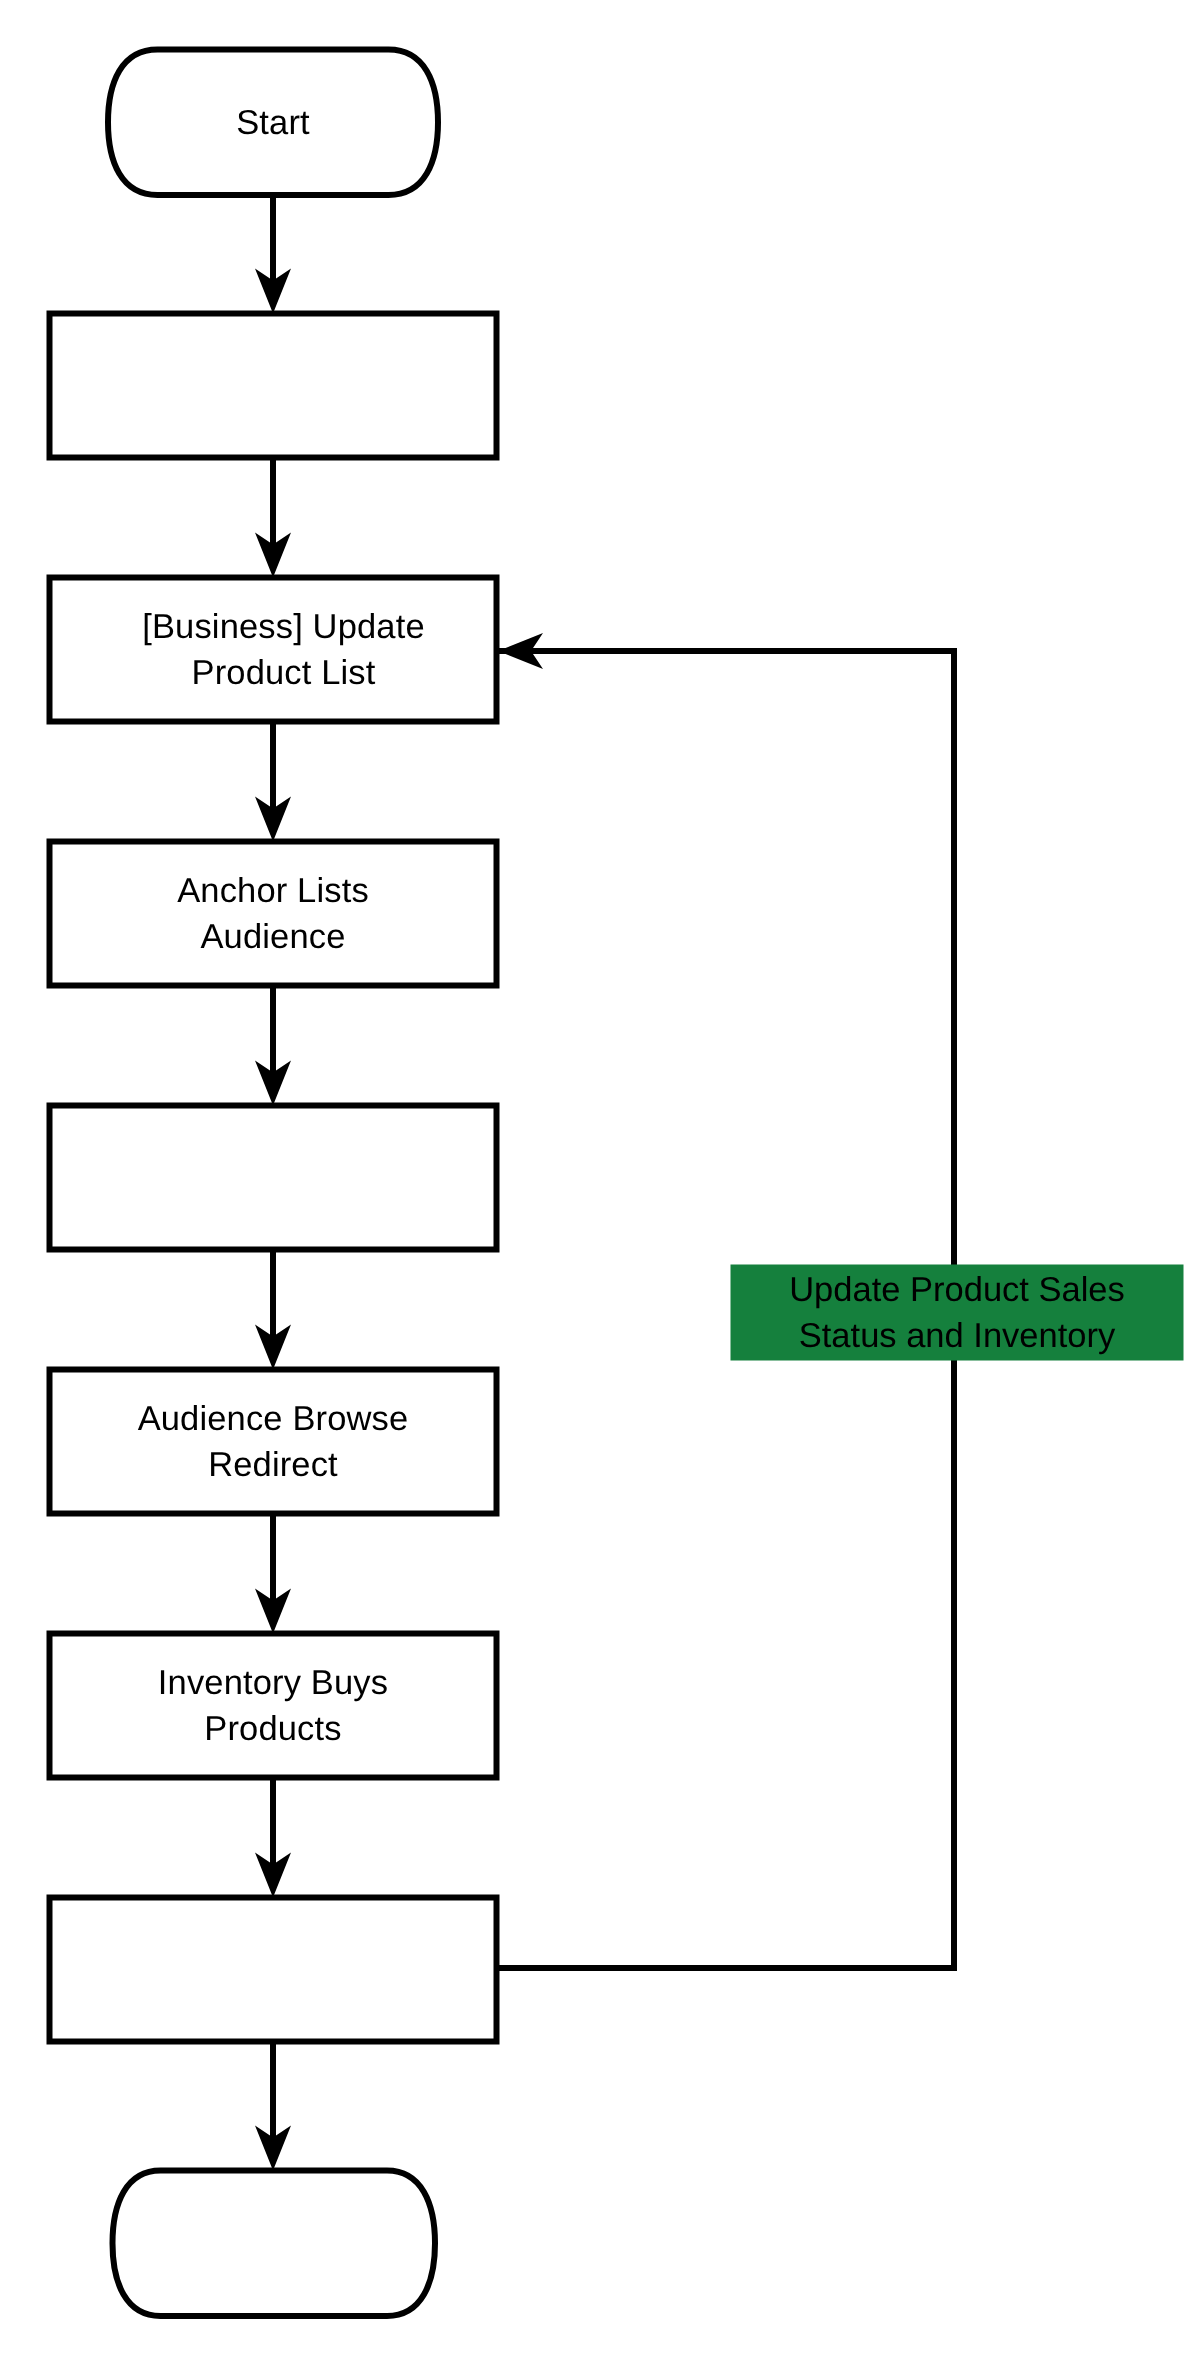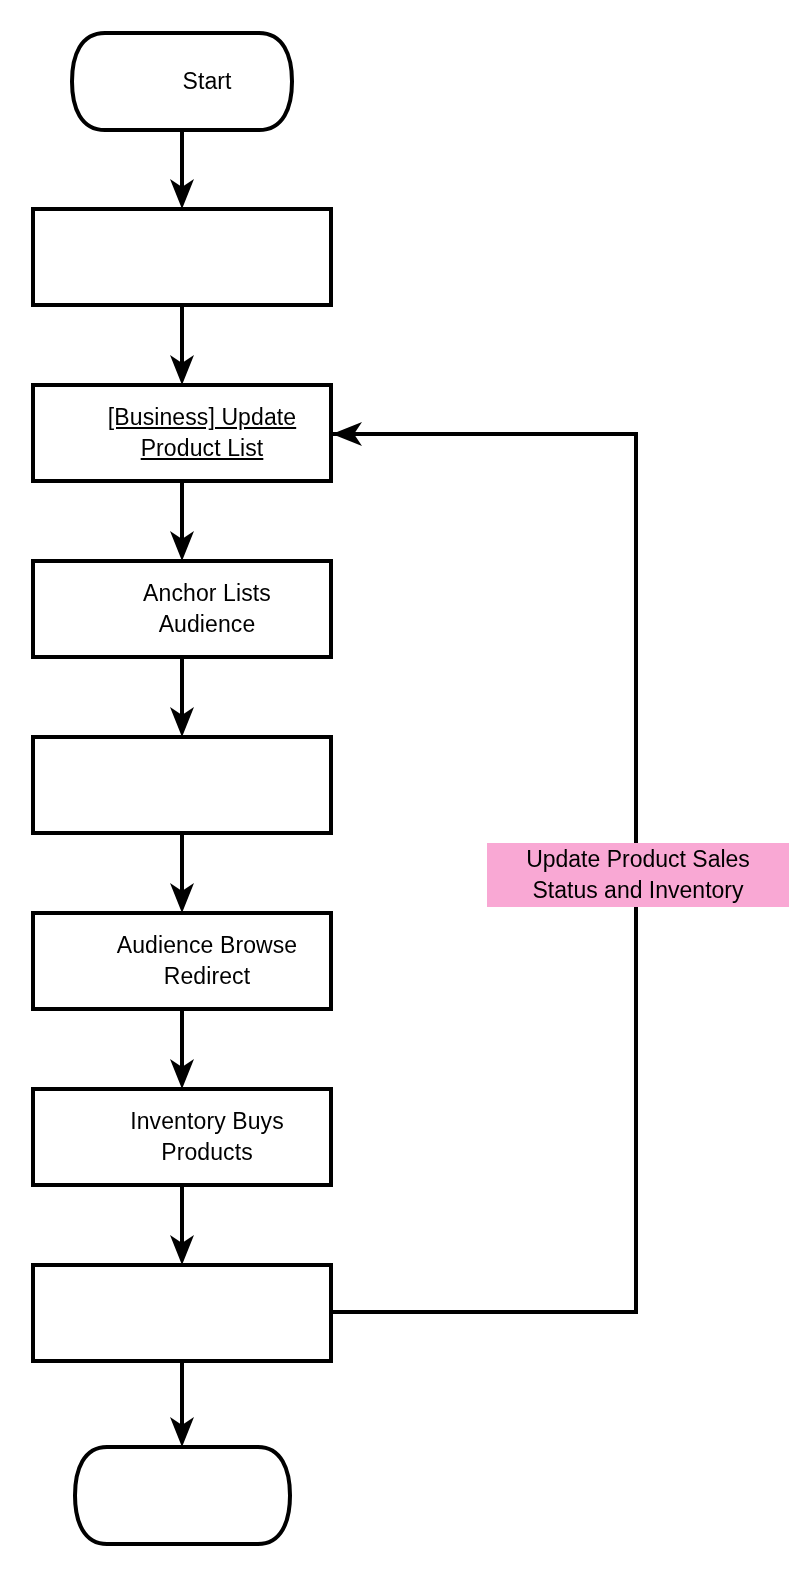--- a/index.html
+++ b/index.html
@@ -48,30 +48,29 @@
     display: flex;
     align-items: center;
     justify-content: center;
     text-align: center;
     color: #000000;
     font-size: 23px;
     line-height: 31px;
     letter-spacing: 0.1px;
     white-space: pre-line;
     pointer-events: none;
-    padding-left: 25px;
   }
   .edge-label {
     position: absolute;
     text-align: center;
     color: #000000;
     font-size: 23px;
     line-height: 31px;
     white-space: pre-line;
-    background: #f9a8d4;
+    background: #15803d;
     padding: 1px 6px;
     pointer-events: none;
   }
 </style>
 </head>
 <body>
 
 <div id="flow-root">
 
   <svg id="flow-svg" viewBox="0 0 800 1580" xmlns="http://www.w3.org/2000/svg">
@@ -130,21 +129,21 @@
     <rect class="node-shape" x="33" y="913" width="298" height="96"></rect>
     <rect class="node-shape" x="33" y="1089" width="298" height="96"></rect>
     <rect class="node-shape" x="33" y="1265" width="298" height="96"></rect>
 
     <path class="node-shape" d="M 107 1447 L 258 1447 C 281 1447 290 1469 290 1495.5 C 290 1522 281 1544 258 1544 L 107 1544 C 84 1544 75 1522 75 1495.5 C 75 1469 84 1447 107 1447 Z"></path>
   </svg>
 
   <div class="node-text" style="left:72px; top:33px; width:220px; height:97px;">Start</div>
 
 
-  <div class="node-text" style="left:28px; top:385px; width:298px; height:96px;text-decoration:underline;">[Business] Update
+  <div class="node-text" style="left:40px; top:385px; width:298px; height:96px;">[Business] Update
 Product List</div>
 
   <div class="node-text" style="left:33px; top:561px; width:298px; height:96px;">Anchor Lists
 Audience</div>
 
 
   <div class="node-text" style="left:33px; top:913px; width:298px; height:96px;">Audience Browse
 Redirect</div>
 
   <div class="node-text" style="left:33px; top:1089px; width:298px; height:96px;">Inventory Buys

